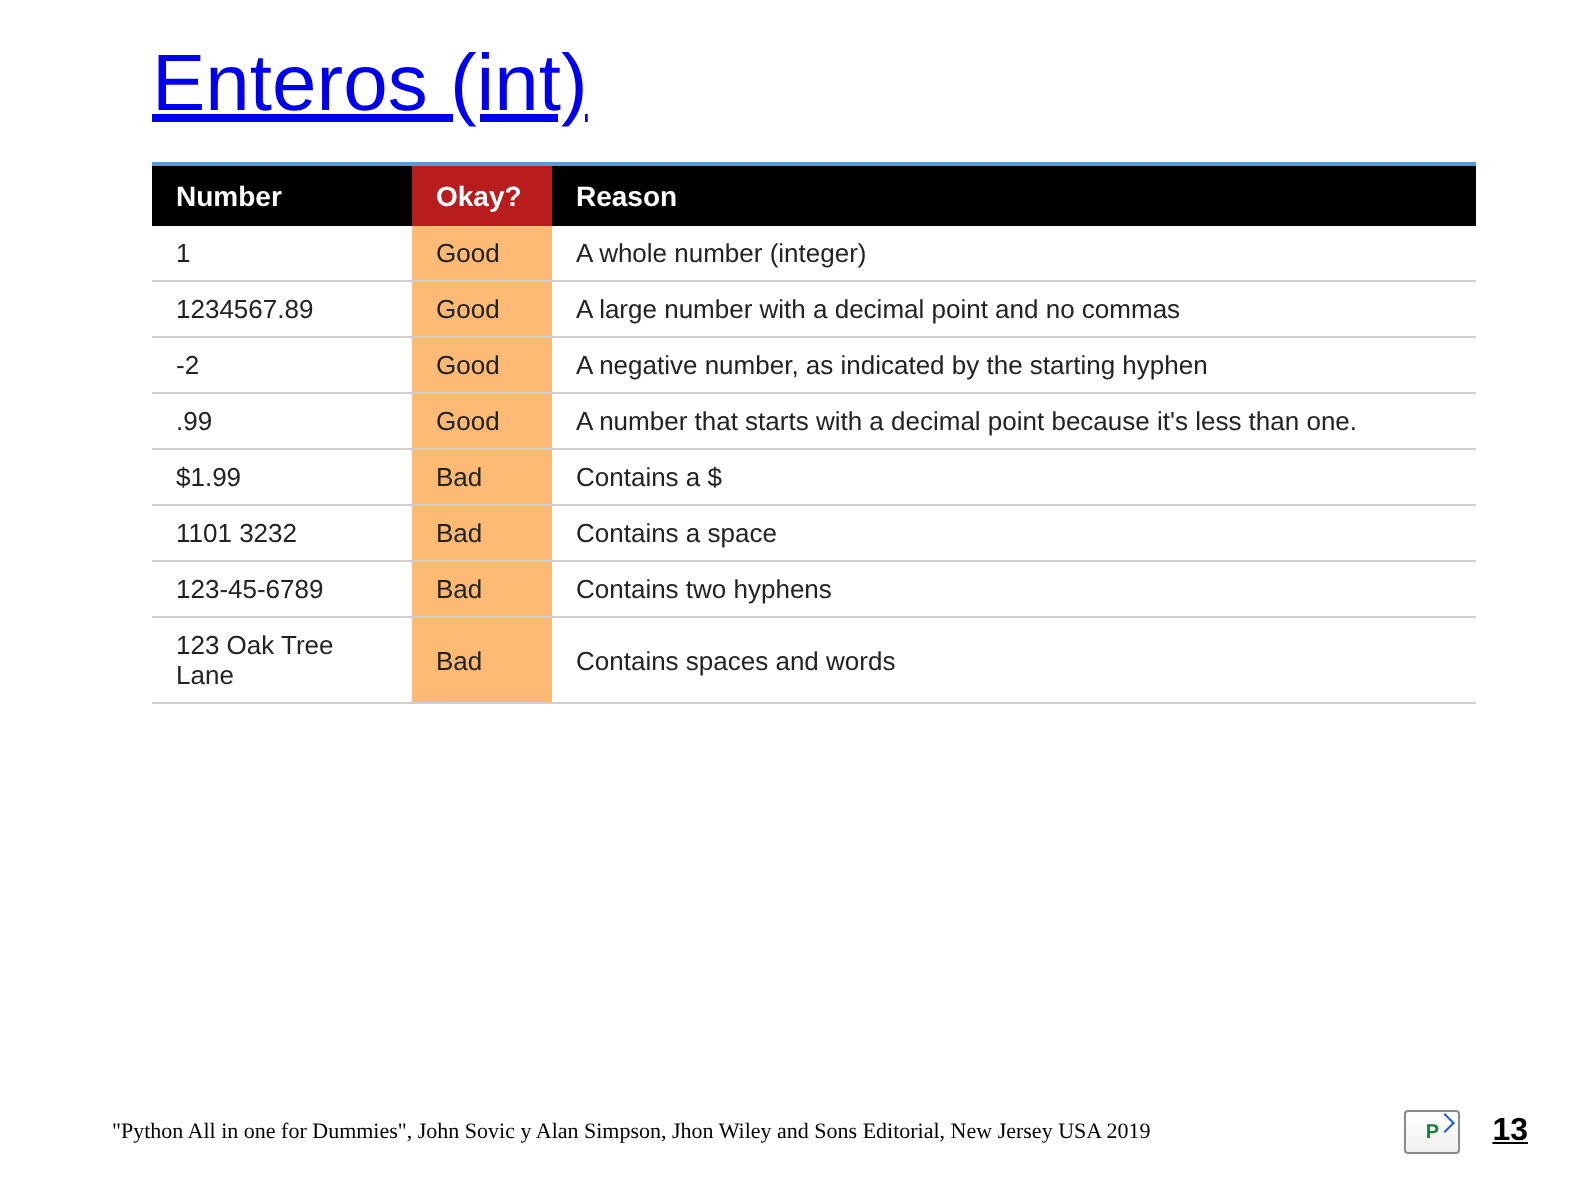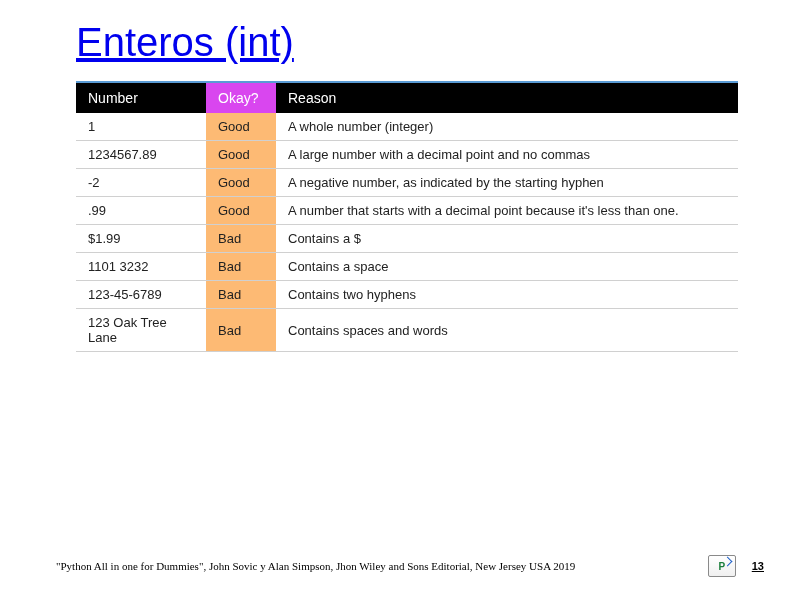--- a/index.html
+++ b/index.html
@@ -26,27 +26,27 @@
   .table {
     width: 100%;
     border-collapse: collapse;
     border-top: 2px solid #5a9bd5;
   }
   .thead-row {
     background: #000;
   }
   .th {
     color: #fff;
-    font-weight: 400;
+    font-weight: 700;
     text-align: left;
     font-size: 14px;
     padding: 7px 12px;
   }
   .col-number { width: 130px; }
-  .col-okay   { width: 70px; background: #d946ef; }
+  .col-okay   { width: 70px; background: #b91c1c; }
   .td {
     font-size: 13px;
     padding: 6px 12px;
     border-bottom: 1px solid #d0d0d0;
     color: #222;
   }
   .td-okay {
     background: #fdba74;
   }
   .footer {
@@ -90,21 +90,21 @@
     position:absolute;
     right:-6px; top:-3px;
     width:6px; height:6px;
     border:1.5px solid #1e60c9;
     border-left:none;
     border-bottom:none;
     transform:rotate(45deg);
   }
   .page-num {
     font-family: Arial, sans-serif;
-    font-size: 11px;
+    font-size: 16px;
     font-weight: bold;
     color: #000;
     text-decoration: underline;
   }
 </style>
 </head>
 <body>
 
 <div class="slide">
 

